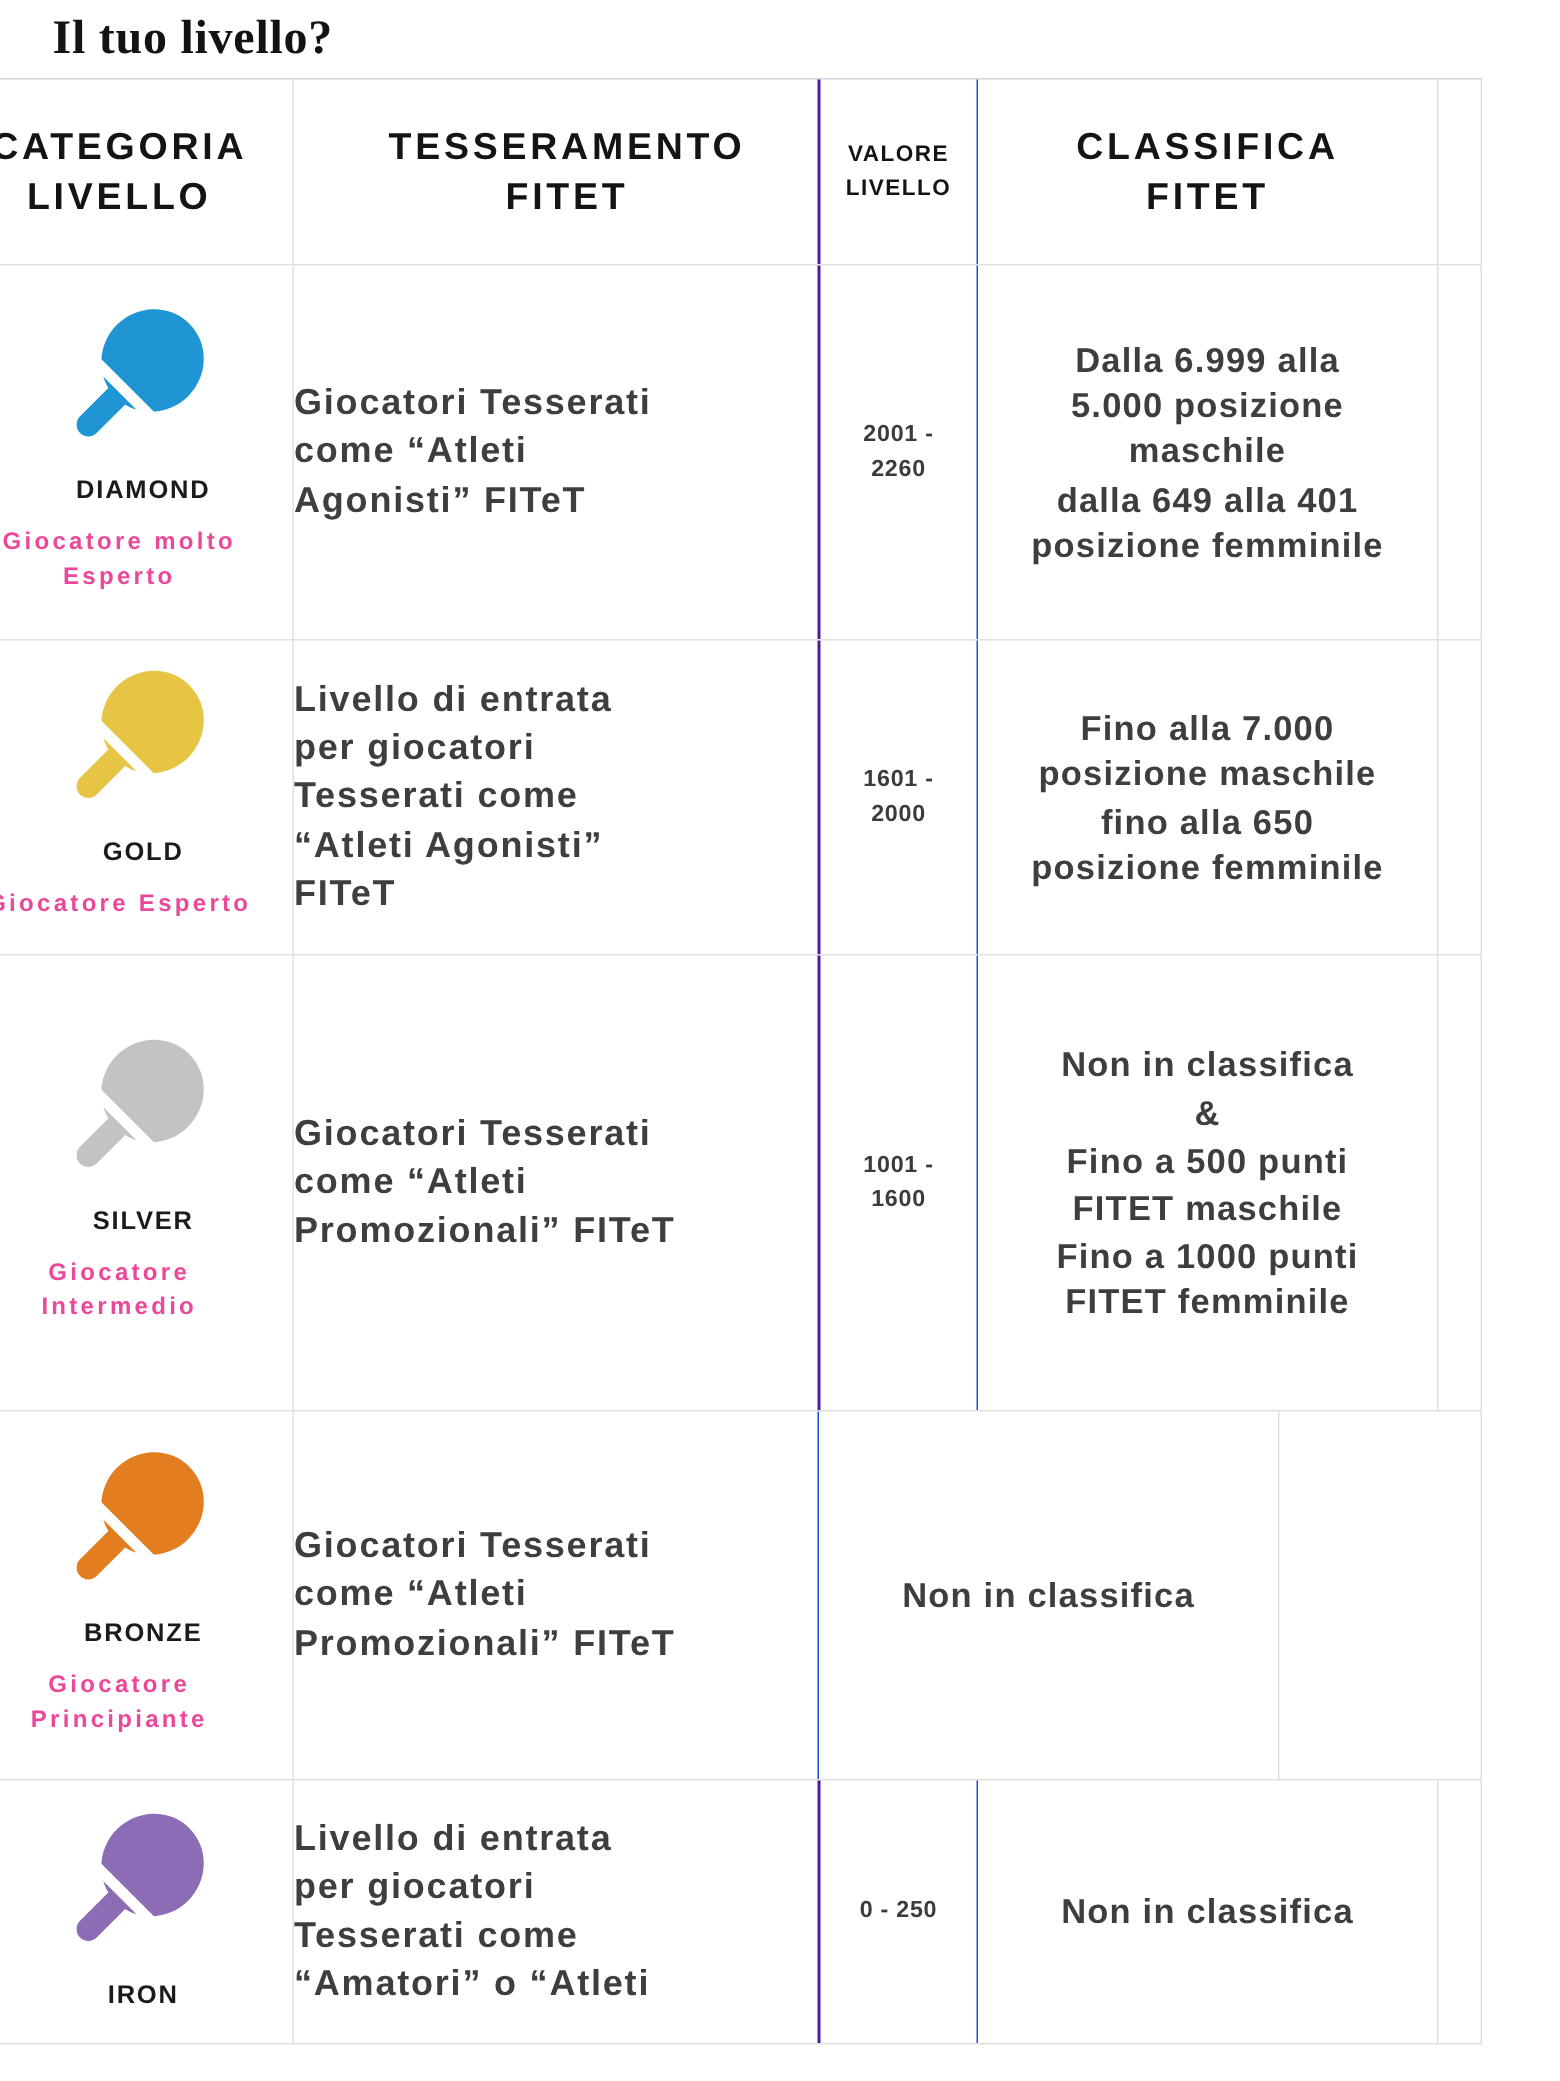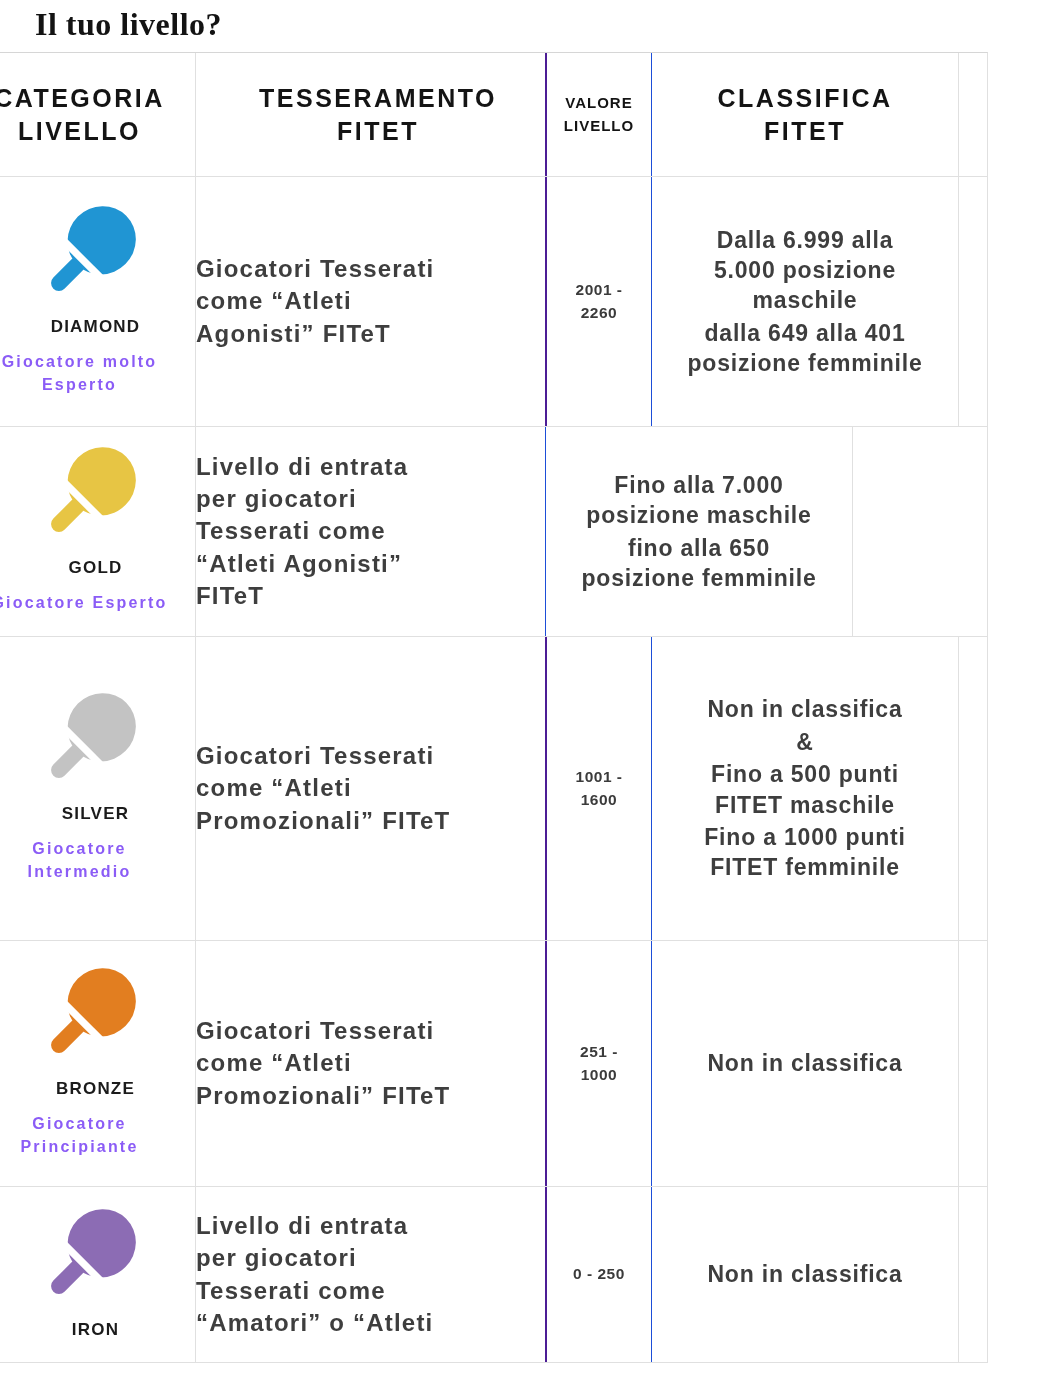--- a/index.html
+++ b/index.html
@@ -44,21 +44,21 @@
   }
   .th-small { font-size:15px; letter-spacing:1px; line-height:1.5; }
   .level-cell { flex-direction:column; padding-bottom:10px; }
   .paddle { display:block; margin-left:18px; }
   .paddle svg { display:block; }
   .level-name {
     margin-top:8px; font-size:17px; font-weight:bold; color:#1b1b1b;
     letter-spacing:1.2px; text-align:center; white-space:nowrap;padding-left:32px;
   }
   .level-desc {
-    margin-top:14px; font-size:16px; font-weight:bold; color:#8b5cf6;
+    margin-top:14px; font-size:16px; font-weight:bold; color:#ec4899;
     letter-spacing:2.2px; line-height:1.4; text-align:center; white-space:pre-line;
   }
   .tess-text {
     font-size:24px; font-weight:bold; color:#3e3e3e;
     letter-spacing:1.2px; line-height:1.34; white-space:pre-line; text-align:left;
   }
   .valore-text {
     font-size:15.5px; font-weight:bold; color:#3b3b3b;
     letter-spacing:0.5px; line-height:1.45; white-space:pre-line; text-align:center;
   }
@@ -134,20 +134,24 @@
       <div class="level-name">GOLD</div>
       <div class="level-desc">Giocatore Esperto</div>
     </div>
     <div class="cell c2 tess-cell">
       <div class="tess-text">Livello di entrata
 per giocatori
 Tesserati come
 “Atleti Agonisti”
 FITeT</div>
     </div>
+    <div class="cell c3">
+      <div class="valore-text">1601 -
+2000</div>
+    </div>
     <div class="cell c4">
         <p class="cls-p">Fino alla 7.000
 posizione maschile</p>
         <p class="cls-p">fino alla 650
 posizione femminile</p>
       </div>
     <div class="cell c5"></div>
   </div>
 
   <div class="trow rowline">
@@ -198,24 +202,20 @@
       </span>
       <div class="level-name">BRONZE</div>
       <div class="level-desc">Giocatore
 Principiante</div>
     </div>
     <div class="cell c2 tess-cell">
       <div class="tess-text">Giocatori Tesserati
 come “Atleti
 Promozionali” FITeT</div>
     </div>
-    <div class="cell c3">
-      <div class="valore-text">251 -
-1000</div>
-    </div>
     <div class="cell c4">
         <p class="cls-p">Non in classifica</p>
       </div>
     <div class="cell c5"></div>
   </div>
 
   <div class="trow rowline">
     <div class="cell c1 level-cell">
       <span class="paddle" style="color: rgb(140, 108, 180);">
         <svg viewBox="0 0 100 100" width="112" height="112" aria-hidden="true">

